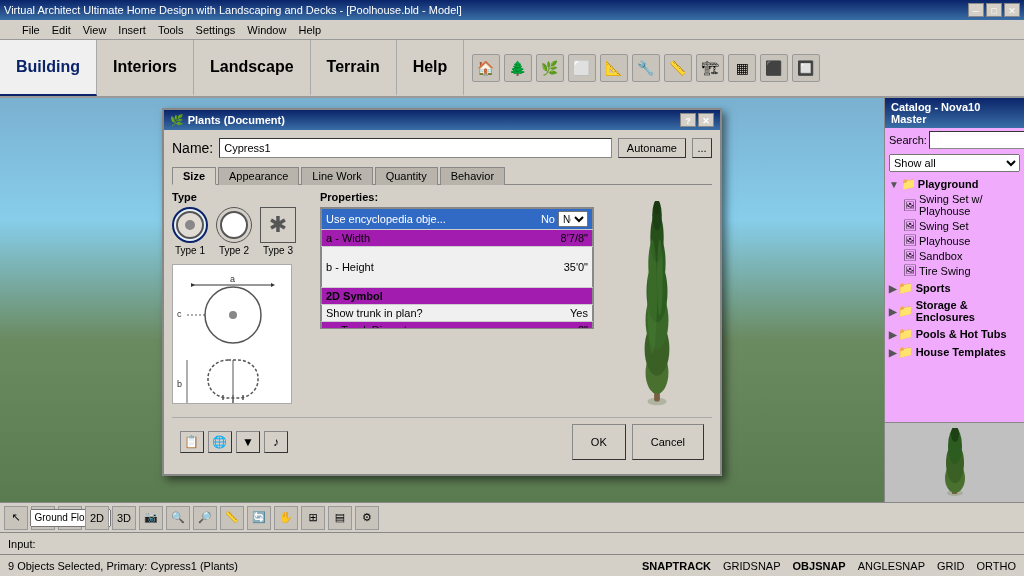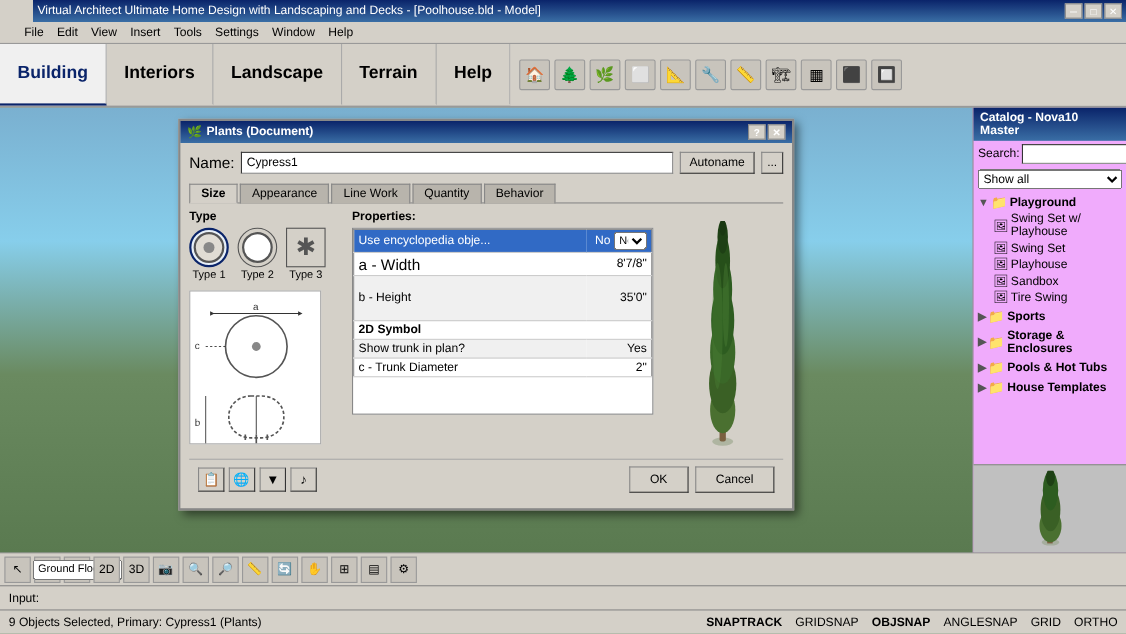--- a/index.html
+++ b/index.html
@@ -8,21 +8,20 @@
     
     #title-bar {
       background: linear-gradient(to bottom, #0a246a, #3a6ea5);
       color: white;
       height: 20px;
       display: flex;
       align-items: center;
       justify-content: space-between;
       padding: 0 4px;
       font-size: 11px;
-      margin-left: 30px;
     }
     #title-bar-buttons { display: flex; gap: 2px; }
     #title-bar-buttons span {
       display: inline-block; width: 16px; height: 14px;
       background: #d4d0c8; border: 1px solid #888;
       font-size: 9px; text-align: center; line-height: 14px; cursor: pointer;
     }
 
     
     #menu-bar {
@@ -301,21 +300,21 @@
     }
     #dialog-bottom-left { display: flex; gap: 4px; }
     #dialog-bottom-right { display: flex; gap: 6px; }
     .bottom-icon-btn {
       width: 24px; height: 22px;
       background: #d4d0c8; border: 1px outset #888;
       display: flex; align-items: center; justify-content: center;
       cursor: pointer; font-size: 12px;
     }
     .dialog-action-btn {
-      height: 24px; padding: 0 18px;
+      height: 36px; padding: 0 18px;
       background: #d4d0c8; border: 1px outset #888;
       font-size: 11px; cursor: pointer;
     }
 
     
     #status-bar {
       background: #d4d0c8;
       height: 22px;
       border-top: 1px solid #888;
       display: flex;
@@ -504,32 +503,32 @@
                     <marker id="arr" markerWidth="4" markerHeight="4" refX="2" refY="2" orient="auto">
                       <path d="M0,0 L0,4 L4,2 z" fill="#333"></path>
                     </marker>
                   </defs>
                 </svg>
               </div>
             </div>
 
             <div id="properties-panel">
               <div id="properties-label">Properties:</div>
-              <div style="border:1px solid #888; height:170px; overflow-y:auto; background:#ffffff;">
+              <div style="border:1px solid #888; height:122px; overflow-y:auto; background:#a21caf;">
                 <table id="properties-table" style="width:100%;border-collapse:collapse;">
                   <tbody>
                       <tr style="background:#316ac5;color:white;">
                     <td style="padding:2px 4px;font-size:11px;color:white;">Use encyclopedia obje...</td>
                     <td style="padding:2px 4px;font-size:11px;color:white;text-align:right;width:60px;">
                       <span>No</span>
                       <select style="font-size:10px;height:16px;width:30px;"><option>No</option><option>Yes</option></select>
                     </td>
                   </tr>
                   <tr>
-                    <td style="padding:2px 4px;font-size:14px;">a - Width</td>
+                    <td style="padding:2px 4px;font-size:11px;">a - Width</td>
                     <td style="padding:2px 4px;font-size:11px;text-align:right;">8'7/8"</td>
                   </tr>
                   <tr style="background:#f0f0f0;">
                     <td style="padding:14px 4px;font-size:11px;">b - Height</td>
                     <td style="padding:2px 4px;font-size:11px;text-align:right;">35'0"</td>
                   </tr>
                   <tr>
                     <td style="padding:2px 4px;font-size:11px;font-weight:bold;" colspan="2">2D Symbol</td>
                   </tr>
                   <tr style="background:#f0f0f0;">

